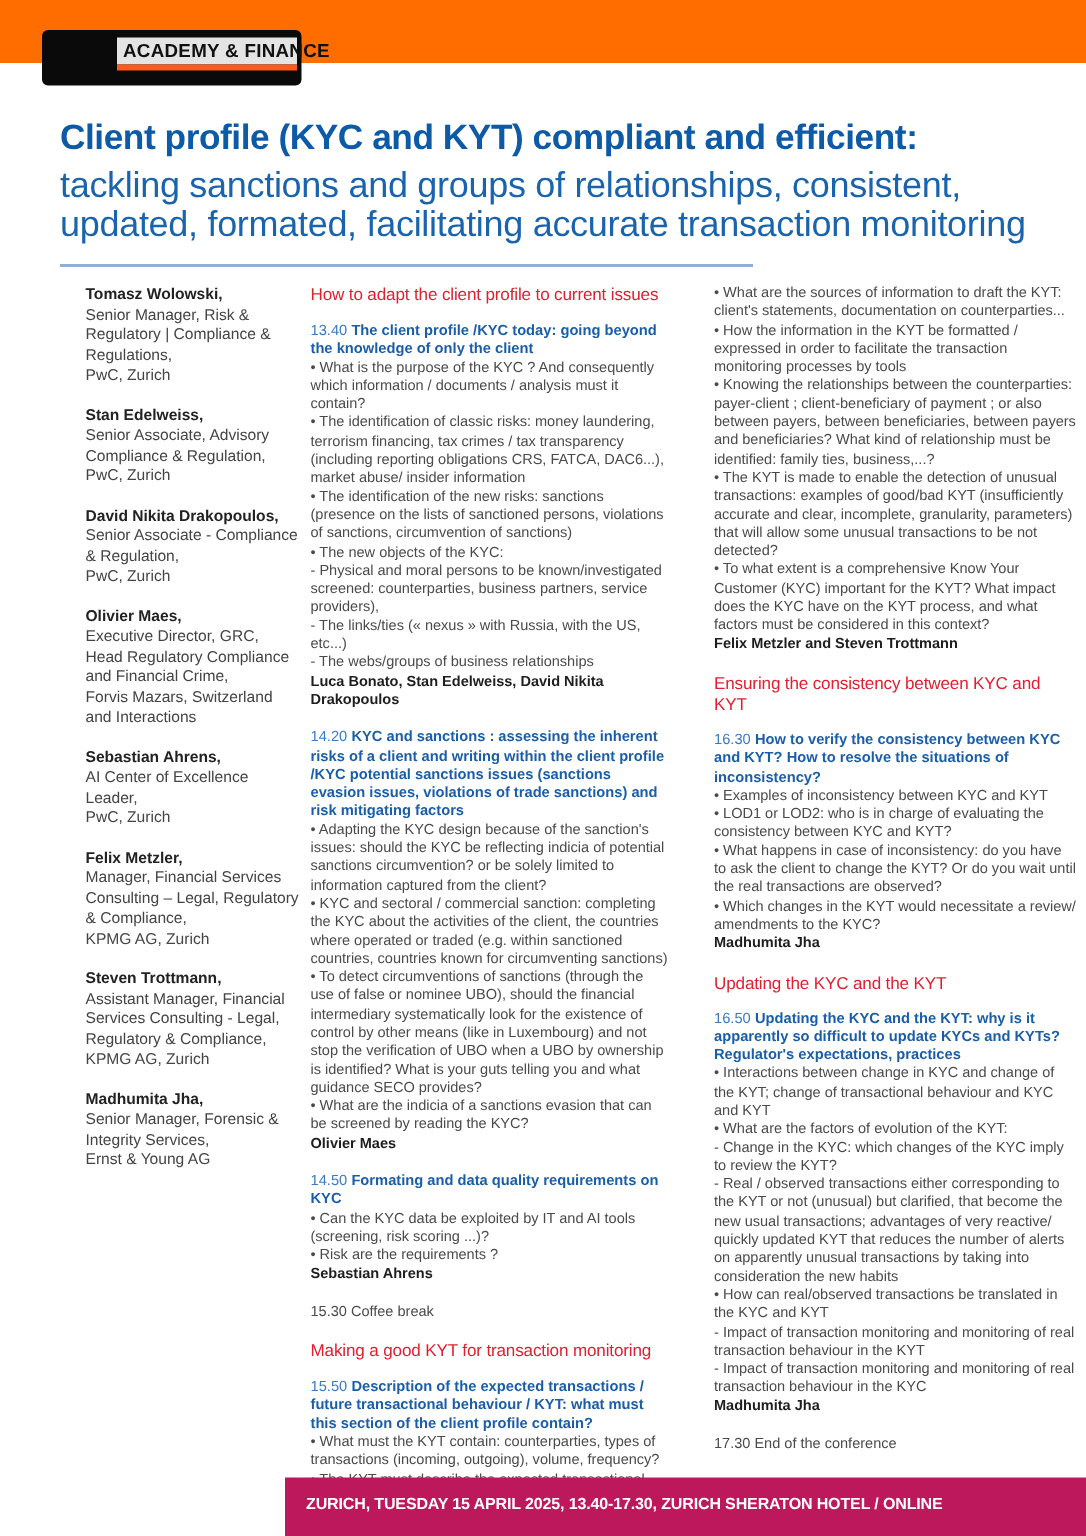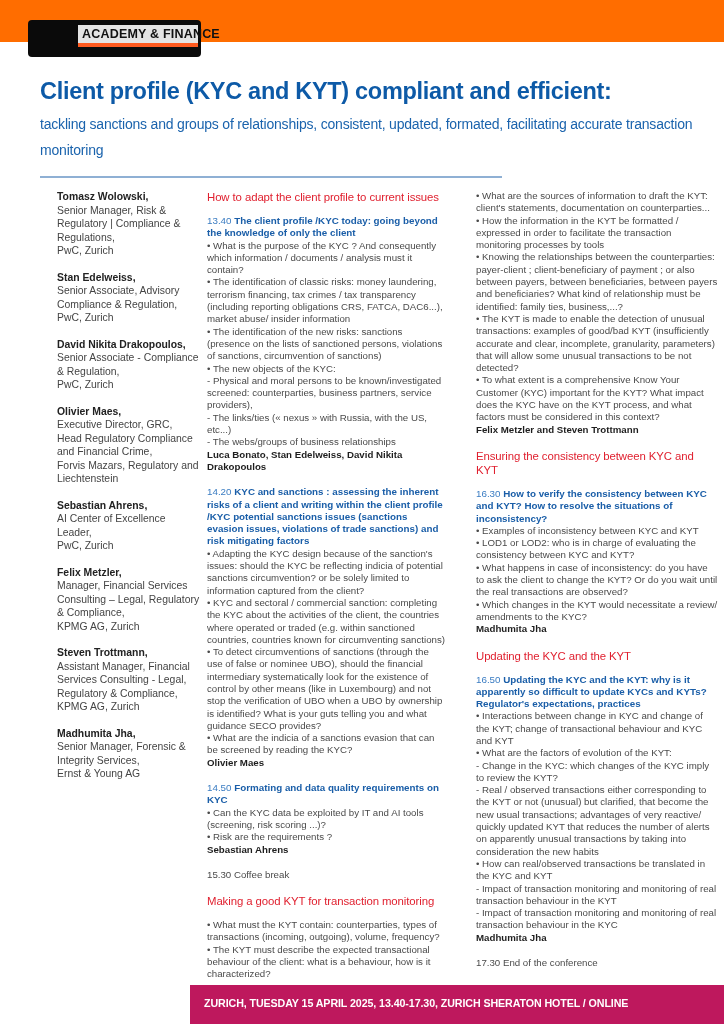--- a/index.html
+++ b/index.html
@@ -5,21 +5,21 @@
   * { box-sizing: border-box; margin: 0; padding: 0; }
   html, body { width: 724px; height: 1024px; background: #ffffff; overflow: hidden; }
   body { position: relative; font-family: "Liberation Sans", sans-serif; color: #3a3a3a; }
 
   .top-bar { position: absolute; left: 0; top: 0; width: 724px; height: 42px; background: #ff6d00; }
   .logo { position: absolute; left: 28px; top: 20px; width: 173px; height: 37px; background: #0a0a0a; border-radius: 4px; }
   .logo-label { position: absolute; left: 50px; top: 5px; width: 120px; height: 18px; background: #e4e4e4; color: #111; font-weight: bold; font-size: 12.5px; line-height: 18px; padding-left: 4px; white-space: nowrap; letter-spacing: 0.2px; }
   .logo-stripe { position: absolute; left: 50px; top: 23px; width: 120px; height: 4px; background: #ff5a1f; }
 
   .title { position: absolute; left: 40px; top: 78px; width: 670px; font-size: 23.5px; font-weight: bold; color: #0d5aa7; letter-spacing: -0.3px; white-space: nowrap; }
-  .subtitle { position: absolute; left: 40px; top: 111px; width: 660px; font-size: 14px; color: #1a63ad; line-height: 26px; letter-spacing: -0.2px; }
+  .subtitle { position: absolute; left: 40px; top: 111px; width: 660px; font-size: 24px; color: #1a63ad; line-height: 26px; letter-spacing: -0.2px; }
   .rule { position: absolute; left: 40px; top: 176px; width: 462px; height: 1.5px; background: #8fb0d4; }
 
   .speakers { position: absolute; left: 57px; top: 190px; width: 143px; font-size: 10.4px; line-height: 13.5px; color: #444; }
   .speaker { margin-bottom: 13px; }
   .speaker-name { color: #222; font-weight: bold; display: block; }
   .speaker-role { display: block; white-space: pre-line; }
 
   .col { position: absolute; top: 190px; font-size: 9.7px; line-height: 12.3px; color: #4a4a4a; }
   .col-mid { left: 207px; width: 238px; }
   .col-right { left: 476px; width: 242px; }
@@ -60,21 +60,21 @@
 PwC, Zurich</span>
   </div>
   <div class="speaker">
     <span class="speaker-name">David Nikita Drakopoulos,</span>
     <span class="speaker-role">Senior Associate - Compliance &amp; Regulation,
 PwC, Zurich</span>
   </div>
   <div class="speaker">
     <span class="speaker-name">Olivier Maes,</span>
     <span class="speaker-role">Executive Director, GRC, Head Regulatory Compliance and Financial Crime,
-Forvis Mazars, Regulatory and Liechtenstein</span>
+Forvis Mazars, Switzerland and Interactions</span>
   </div>
   <div class="speaker">
     <span class="speaker-name">Sebastian Ahrens,</span>
     <span class="speaker-role">AI Center of Excellence Leader,
 PwC, Zurich</span>
   </div>
   <div class="speaker">
     <span class="speaker-name">Felix Metzler,</span>
     <span class="speaker-role">Manager, Financial Services Consulting – Legal, Regulatory &amp; Compliance,
 KPMG AG, Zurich</span>
@@ -120,20 +120,21 @@
     <span class="line">• Can the KYC data be exploited by IT and AI tools (screening, risk scoring ...)?</span>
     <span class="line">• Risk are the requirements ?</span>
     <span class="presenter">Sebastian Ahrens</span>
   </div>
 
   <div class="plain">15.30 Coffee break</div>
 
   <div class="section-head">Making a good KYT for transaction monitoring</div>
 
   <div class="session">
+    <div class="session-title"><span class="session-time">15.50</span> <span>Description of the expected transactions / future transactional behaviour / KYT: what must this section of the client profile contain?</span></div>
     <span class="line">• What must the KYT contain: counterparties, types of transactions (incoming, outgoing), volume, frequency?</span>
     <span class="line">• The KYT must describe the expected transactional behaviour of the client: what is a behaviour, how is it characterized?</span>
   </div>
 </div>
 
 <div class="col col-right">
   <div class="session">
     <span class="line">• What are the sources of information to draft the KYT: client's statements, documentation on counterparties...</span>
     <span class="line">• How the information in the KYT be formatted / expressed in order to facilitate the transaction monitoring processes by tools</span>
     <span class="line">• Knowing the relationships between the counterparties: payer-client ; client-beneficiary of payment ; or also between payers, between beneficiaries, between payers and beneficiaries? What kind of relationship must be identified: family ties, business,...?</span>

